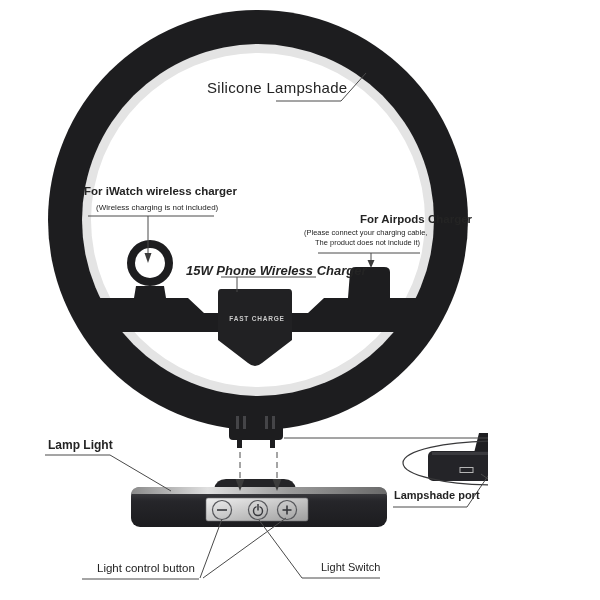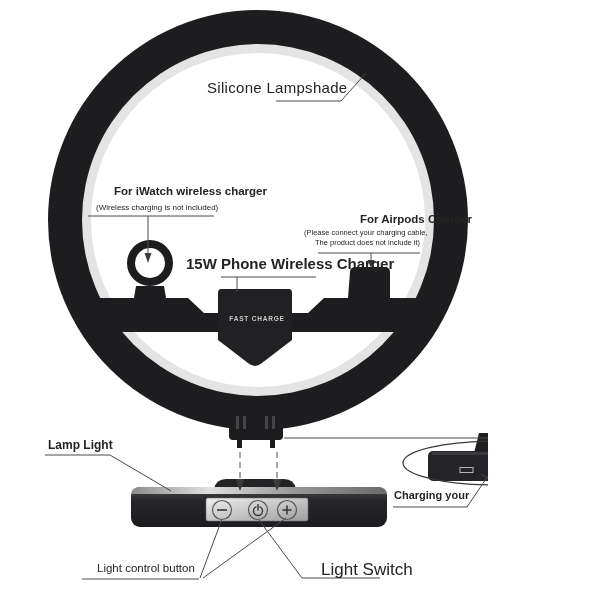--- a/index.html
+++ b/index.html
@@ -2,34 +2,34 @@
 <html><head>
 <meta charset="utf-8">
 <style>
   html,body{margin:0;padding:0;background:#fff;}
   .canvas{position:relative;width:488px;height:600px;background:#ffffff;
           font-family:"Liberation Sans",sans-serif;overflow:hidden;}
   .layer{position:absolute;left:0;top:0;width:600px;height:600px;}
   .lbl{position:absolute;color:#242424;white-space:pre;line-height:1.1;}
   .b{font-weight:bold;}
   .lampshade{left:207px;top:80px;font-size:15px;letter-spacing:.3px;}
-  .iwatch-t{left:84px;top:185px;font-size:11.5px;padding-left:30px;}
+  .iwatch-t{left:84px;top:185px;font-size:11.5px;}
   .iwatch-n{left:96px;top:204px;font-size:8px;}
-  .phone-t{left:186px;top:256px;font-size:15px;}
+  .phone-t{left:186px;top:264px;font-size:13px;font-style:italic;}
   .airpods-t{left:317px;top:213px;font-size:11.5px;padding-left:43px;}
   .airpods-n1{left:304px;top:229px;font-size:7.5px;text-align:right;}
   .airpods-n2{left:315px;top:239px;font-size:7.5px;}
   .fastcharge{left:226px;top:315px;width:62px;text-align:center;font-size:6.5px;
               font-weight:bold;color:#c9c9c9;letter-spacing:.8px;}
   .connect-t{left:288px;top:417px;font-size:12.5px;}
   .lampbase-t{left:48px;top:439px;font-size:12px;}
   .chport-t{left:394px;top:489px;font-size:11px;}
   .usb-t{left:507px;top:489px;font-size:11px;}
   .lctl-t{left:97px;top:562px;font-size:11.5px;}
-  .lsw-t{left:321px;top:561px;font-size:17px;}
+  .lsw-t{left:321px;top:561px;font-size:11px;}
 </style>
 </head>
 <body>
 
 <div class="canvas">
 
   <svg class="layer" width="600" height="600" viewBox="0 0 600 600">
     <defs>
       <linearGradient id="gTop" x1="0" y1="0" x2="1" y2="0">
         <stop offset="0" stop-color="#8a8a8a"></stop>
@@ -140,18 +140,18 @@
 
   <div class="lbl lampshade">Silicone Lampshade</div>
   <div class="lbl b iwatch-t">For iWatch wireless charger</div>
   <div class="lbl iwatch-n">(Wireless charging is not included)</div>
   <div class="lbl b phone-t">15W Phone Wireless Charger</div>
   <div class="lbl b airpods-t">For Airpods Charger</div>
   <div class="lbl airpods-n1">(Please connect your charging cable,</div>
   <div class="lbl airpods-n2">The product does not include it)</div>
   <div class="lbl fastcharge">FAST CHARGE</div>
   <div class="lbl b lampbase-t">Lamp Light</div>
-  <div class="lbl b chport-t">Charging your</div>
+  <div class="lbl b chport-t">Lampshade port</div>
   <div class="lbl b usb-t">USB output</div>
   <div class="lbl lctl-t">Light control button</div>
   <div class="lbl lsw-t">Light Switch</div>
 
 </div>
 
 </body></html>

